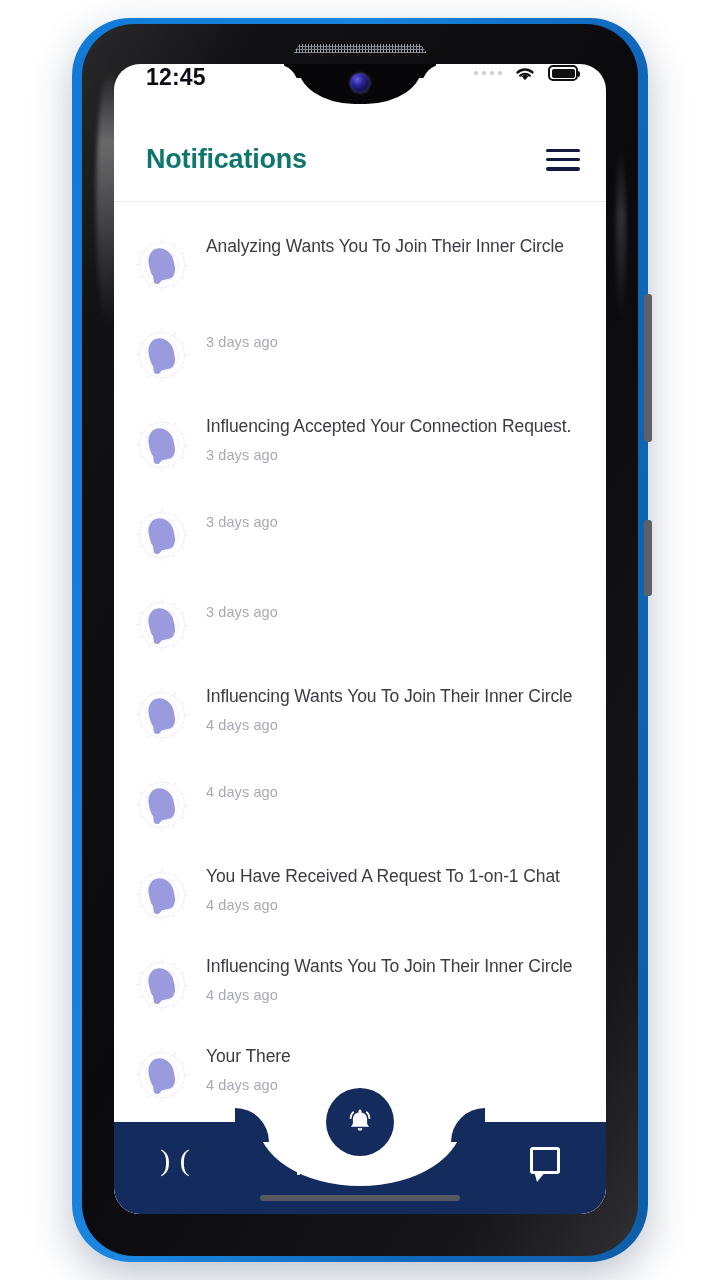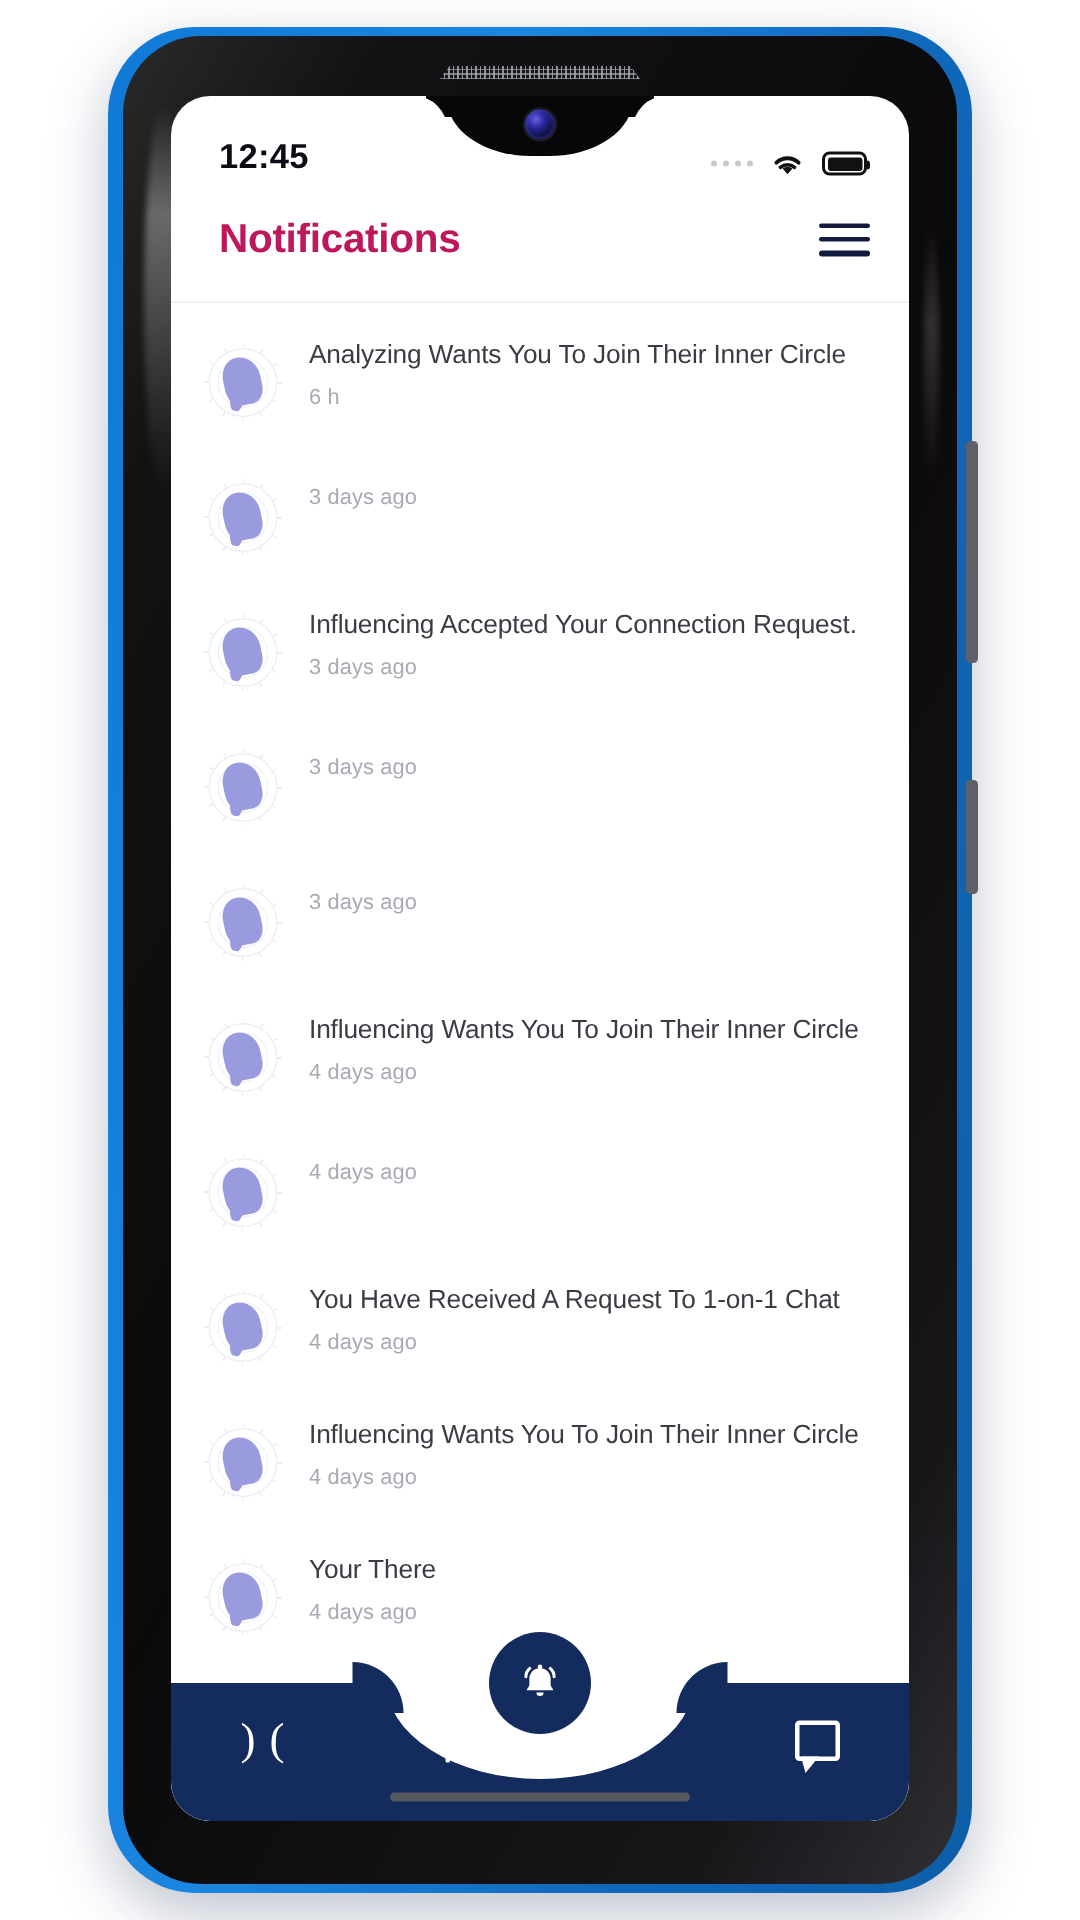--- a/index.html
+++ b/index.html
@@ -125,21 +125,21 @@
     box-shadow: 0 0 0 1.5px #1b1b22, inset 0 0 3px rgba(120,120,255,0.5);
     z-index: 41;
   }
 
   
   #status-bar {
     position: absolute;
     left: 0; right: 0; top: 0;
     height: 54px;
     display: flex;
-    align-items: flex-end;
+    align-items: flex-start;
     justify-content: space-between;
     padding: 0 28px 0 32px;
     z-index: 30;
   }
   #status-time {
     font-size: 23px;
     font-weight: 700;
     color: #0c0c14;
     letter-spacing: 0.2px;
   }
@@ -186,21 +186,21 @@
     align-items: center;
     justify-content: space-between;
     padding: 0 26px 0 32px;
     border-bottom: 1.5px solid #ececef;
     background: #fff;
     z-index: 25;
   }
   #page-title {
     font-size: 27px;
     font-weight: 700;
-    color: #be185d;
+    color: #0f766e;
     letter-spacing: -0.2px;
   }
   #menu-button {
     width: 34px; height: 26px;
     display: flex;
     flex-direction: column;
     justify-content: space-between;
     padding: 2px 0;
     cursor: pointer;
   }
@@ -213,21 +213,21 @@
   }
 
   
   #notification-list {
     position: absolute;
     left: 0; right: 0;
     top: 139px;
     bottom: 0;
     overflow: hidden;
     background: #fff;
-    padding-top: 6px;
+    padding-top: 16px;
   }
   .notification-row {
     display: flex;
     align-items: flex-start;
     gap: 18px;
     padding: 14px 30px 14px 22px;
     min-height: 90px;
     cursor: pointer;
   }
 
@@ -477,21 +477,20 @@
           <div class="notification-row">
             <div class="avatar-placeholder">
               <div class="ticks"></div>
               <div class="ring"></div>
               <div class="ring2"></div>
               <div class="blob"></div>
               <div class="blob-tail"></div>
             </div>
             <div class="notification-body">
               <div class="notification-title">Analyzing Wants You To Join Their Inner Circle</div>
-              <div class="notification-time">6 h</div>
             </div>
           </div>
           <div class="notification-row">
             <div class="avatar-placeholder">
               <div class="ticks"></div>
               <div class="ring"></div>
               <div class="ring2"></div>
               <div class="blob"></div>
               <div class="blob-tail"></div>
             </div>

